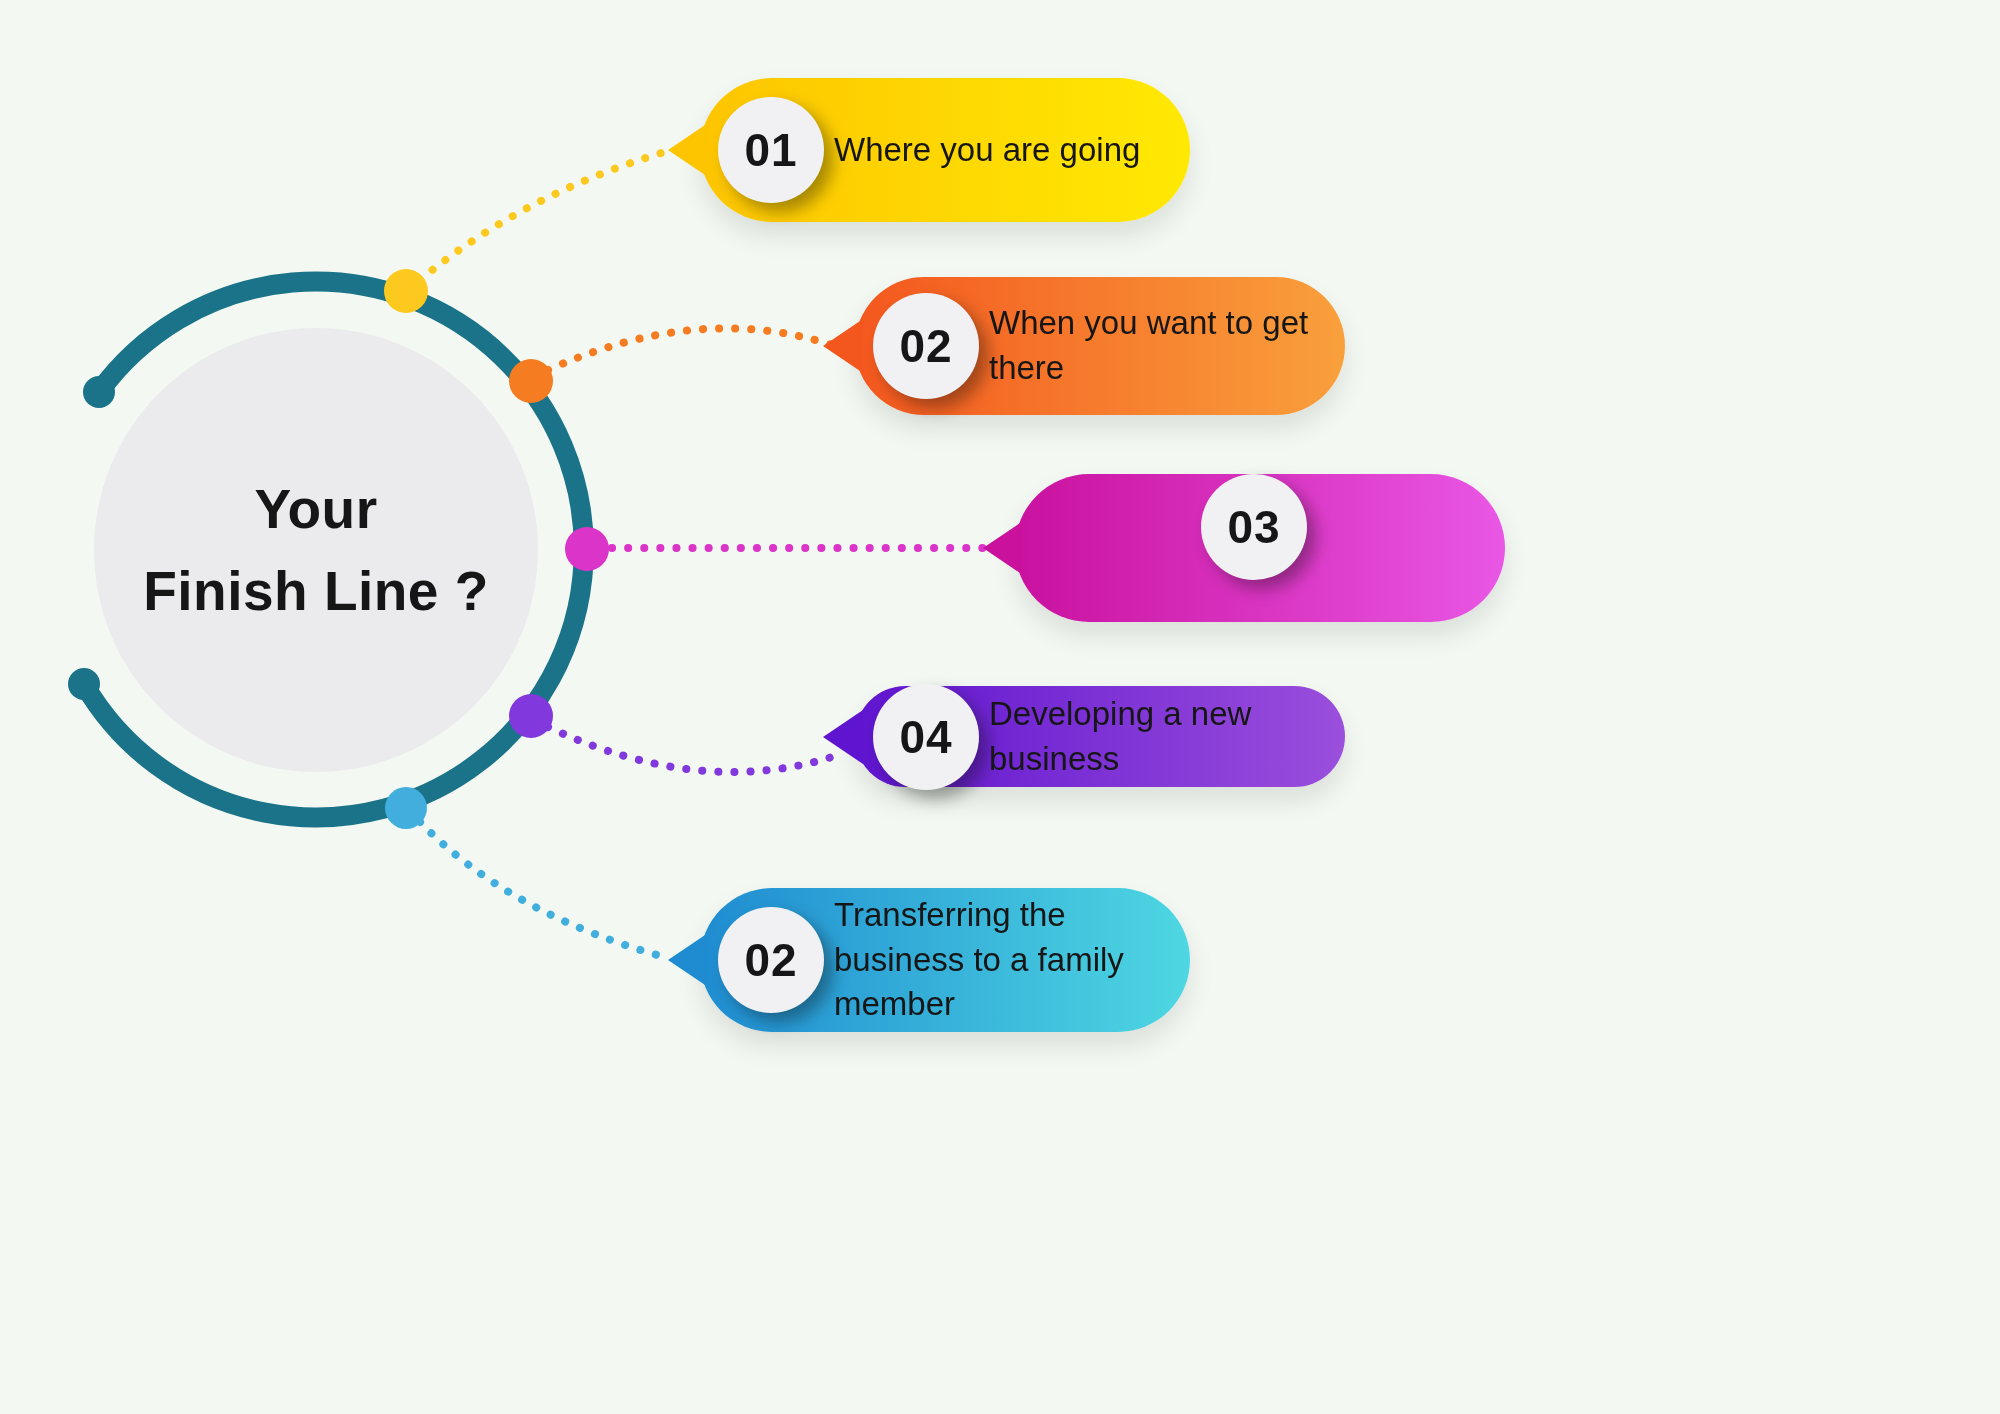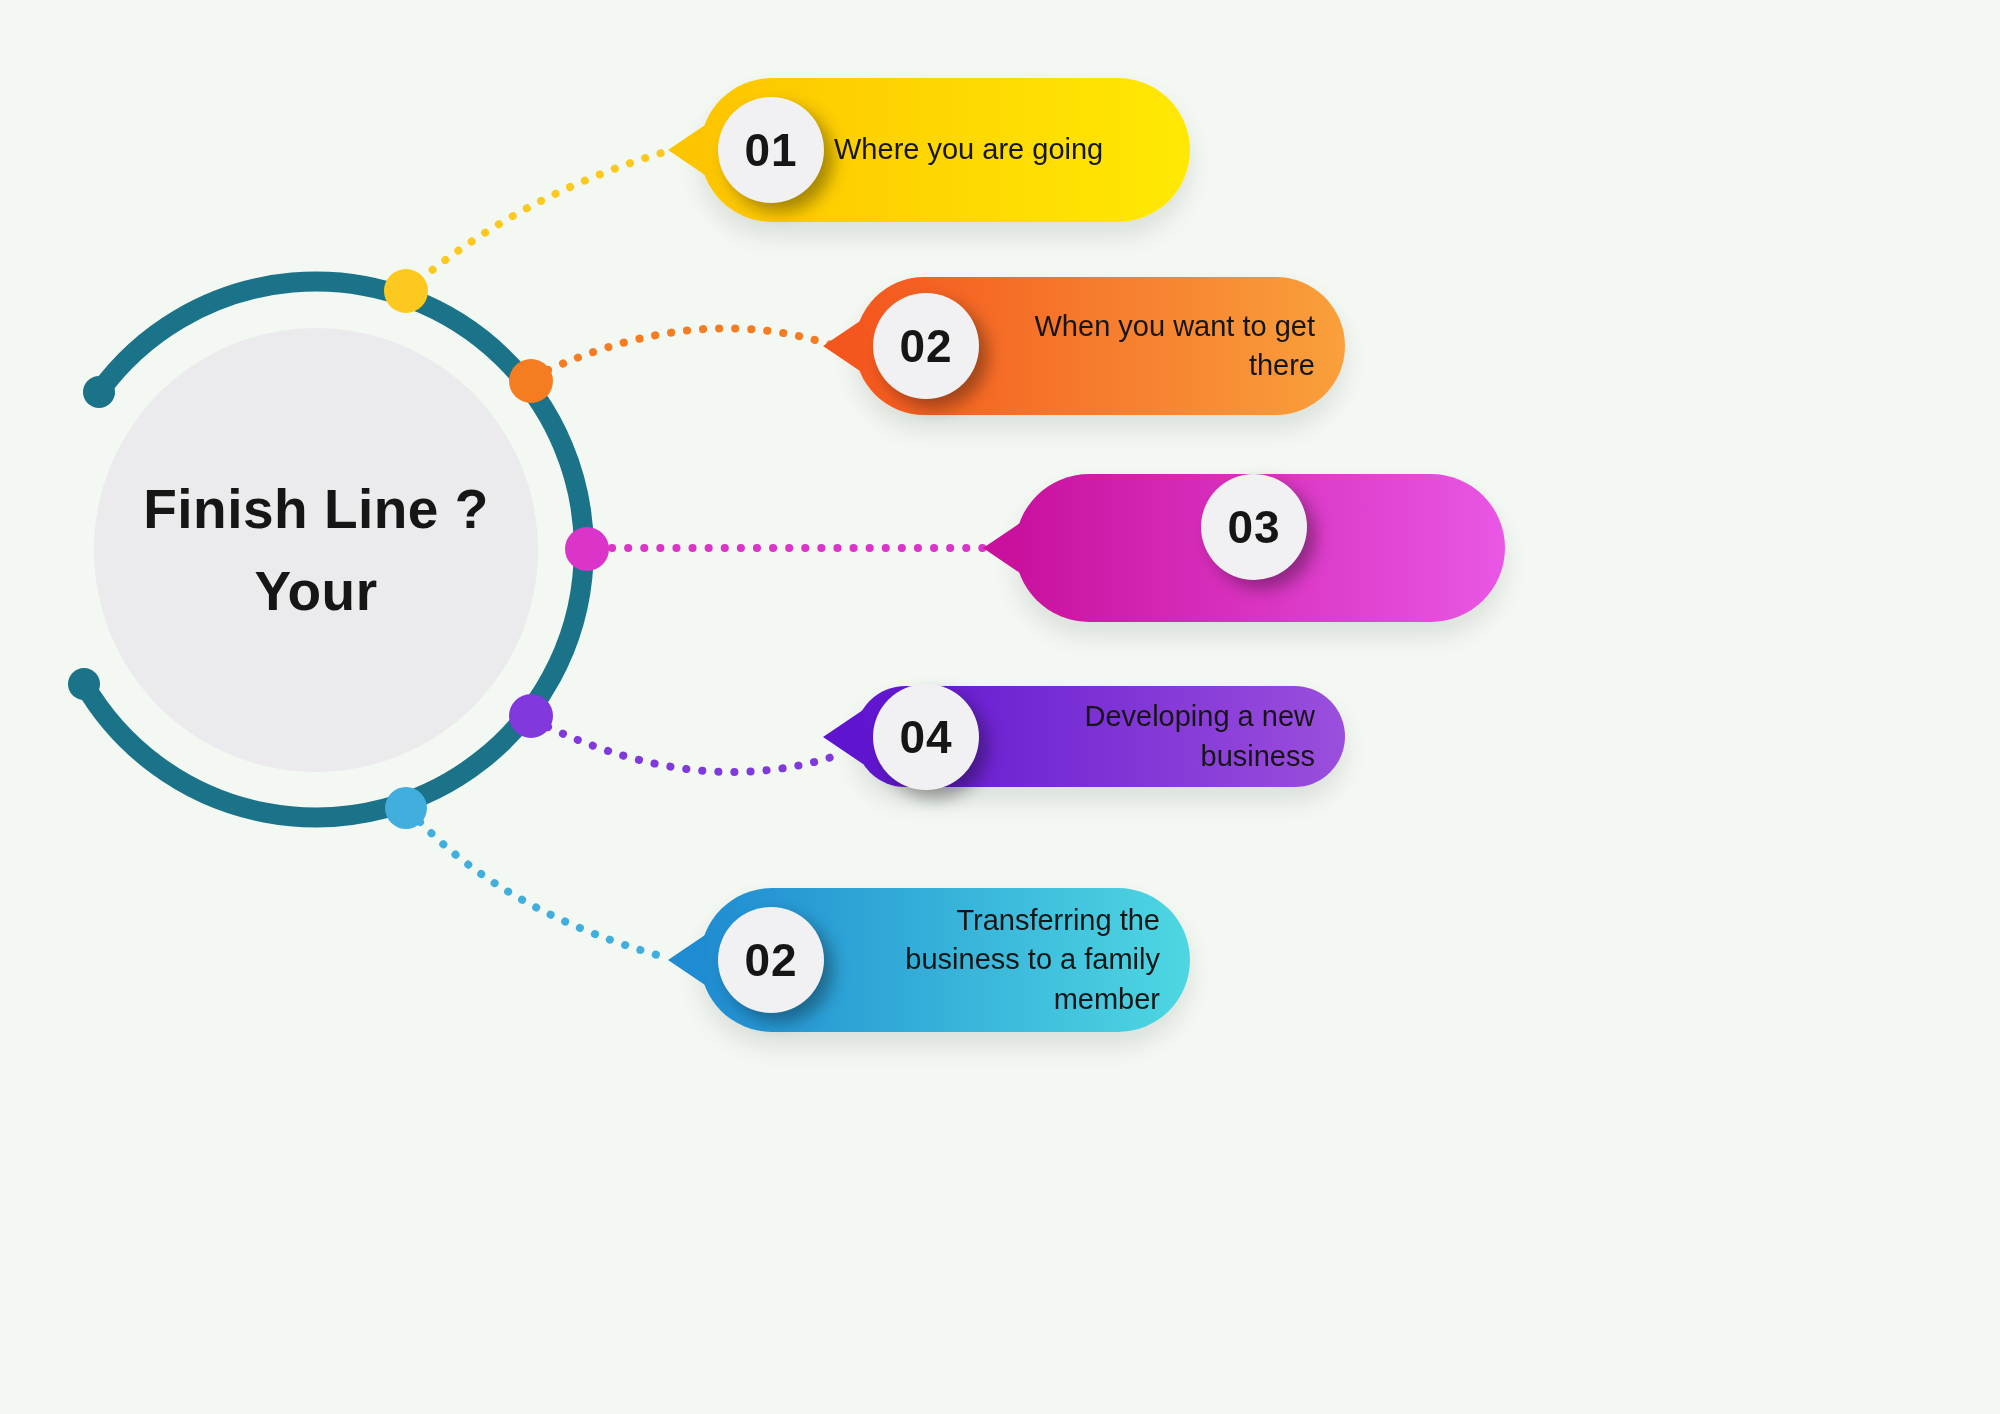--- a/index.html
+++ b/index.html
@@ -96,25 +96,24 @@
     box-shadow: 9px 9px 16px rgba(10,10,10,0.35);
     flex: 0 0 auto;
   }
   .badge span {
     font-size: 46px;
     font-weight: 700;
     color: var(--ink, #161616);
     letter-spacing: 1px;
   }
   .pill-label {
-    font-size: 29px;
+    font-size: 33px;
     line-height: 1.35;
     color: var(--ink, #161616);
     font-weight: 500;
-    text-align: right;
   }
   .pill-1 { left: 700px;  top: 78px;  width: 490px; height: 144px; }
   .pill-2 { left: 855px;  top: 277px; width: 490px; height: 138px; }
   .pill-3 { left: 1015px; top: 474px; width: 490px; height: 148px; flex-direction: column; }
   .pill-4 { left: 855px;  top: 686px; width: 490px; height: 101px; }
   .pill-5 { left: 700px;  top: 888px; width: 490px; height: 144px; }
 </style>
 </head>
 <body>
 
@@ -134,22 +133,22 @@
 
     <circle class="node" cx="406" cy="291" r="22" style="--c1: #fdc500; --c2: #ffe903; --dot: #fdc91e;"></circle>
     <circle class="node" cx="531" cy="381" r="22" style="--c1: #f4571e; --c2: #f9a03c; --dot: #f57c20;"></circle>
     <circle class="node" cx="587" cy="549" r="22" style="--c1: #c9119e; --c2: #e957e5; --dot: #da35c8;"></circle>
     <circle class="node" cx="531" cy="716" r="22" style="--c1: #5f14cf; --c2: #9b4fdc; --dot: #8138dc;"></circle>
     <circle class="node" cx="406" cy="808" r="21" style="--c1: #1f8cd1; --c2: #4ed7e2; --dot: #41aede;"></circle>
   </svg>
 
   <div class="center-circle">
     <div class="center-title">
+      <div>Your</div>
       <div>Finish Line ?</div>
-      <div>Your</div>
     </div>
   </div>
 
   <div class="pill pill-1" style="--c1: #fdc500; --c2: #ffe903; --dot: #fdc91e;">
     <span class="pill-tail"></span>
     <div class="badge">
       <span>01</span>
     </div>
     <div class="pill-label">Where you are going</div>
   </div>

